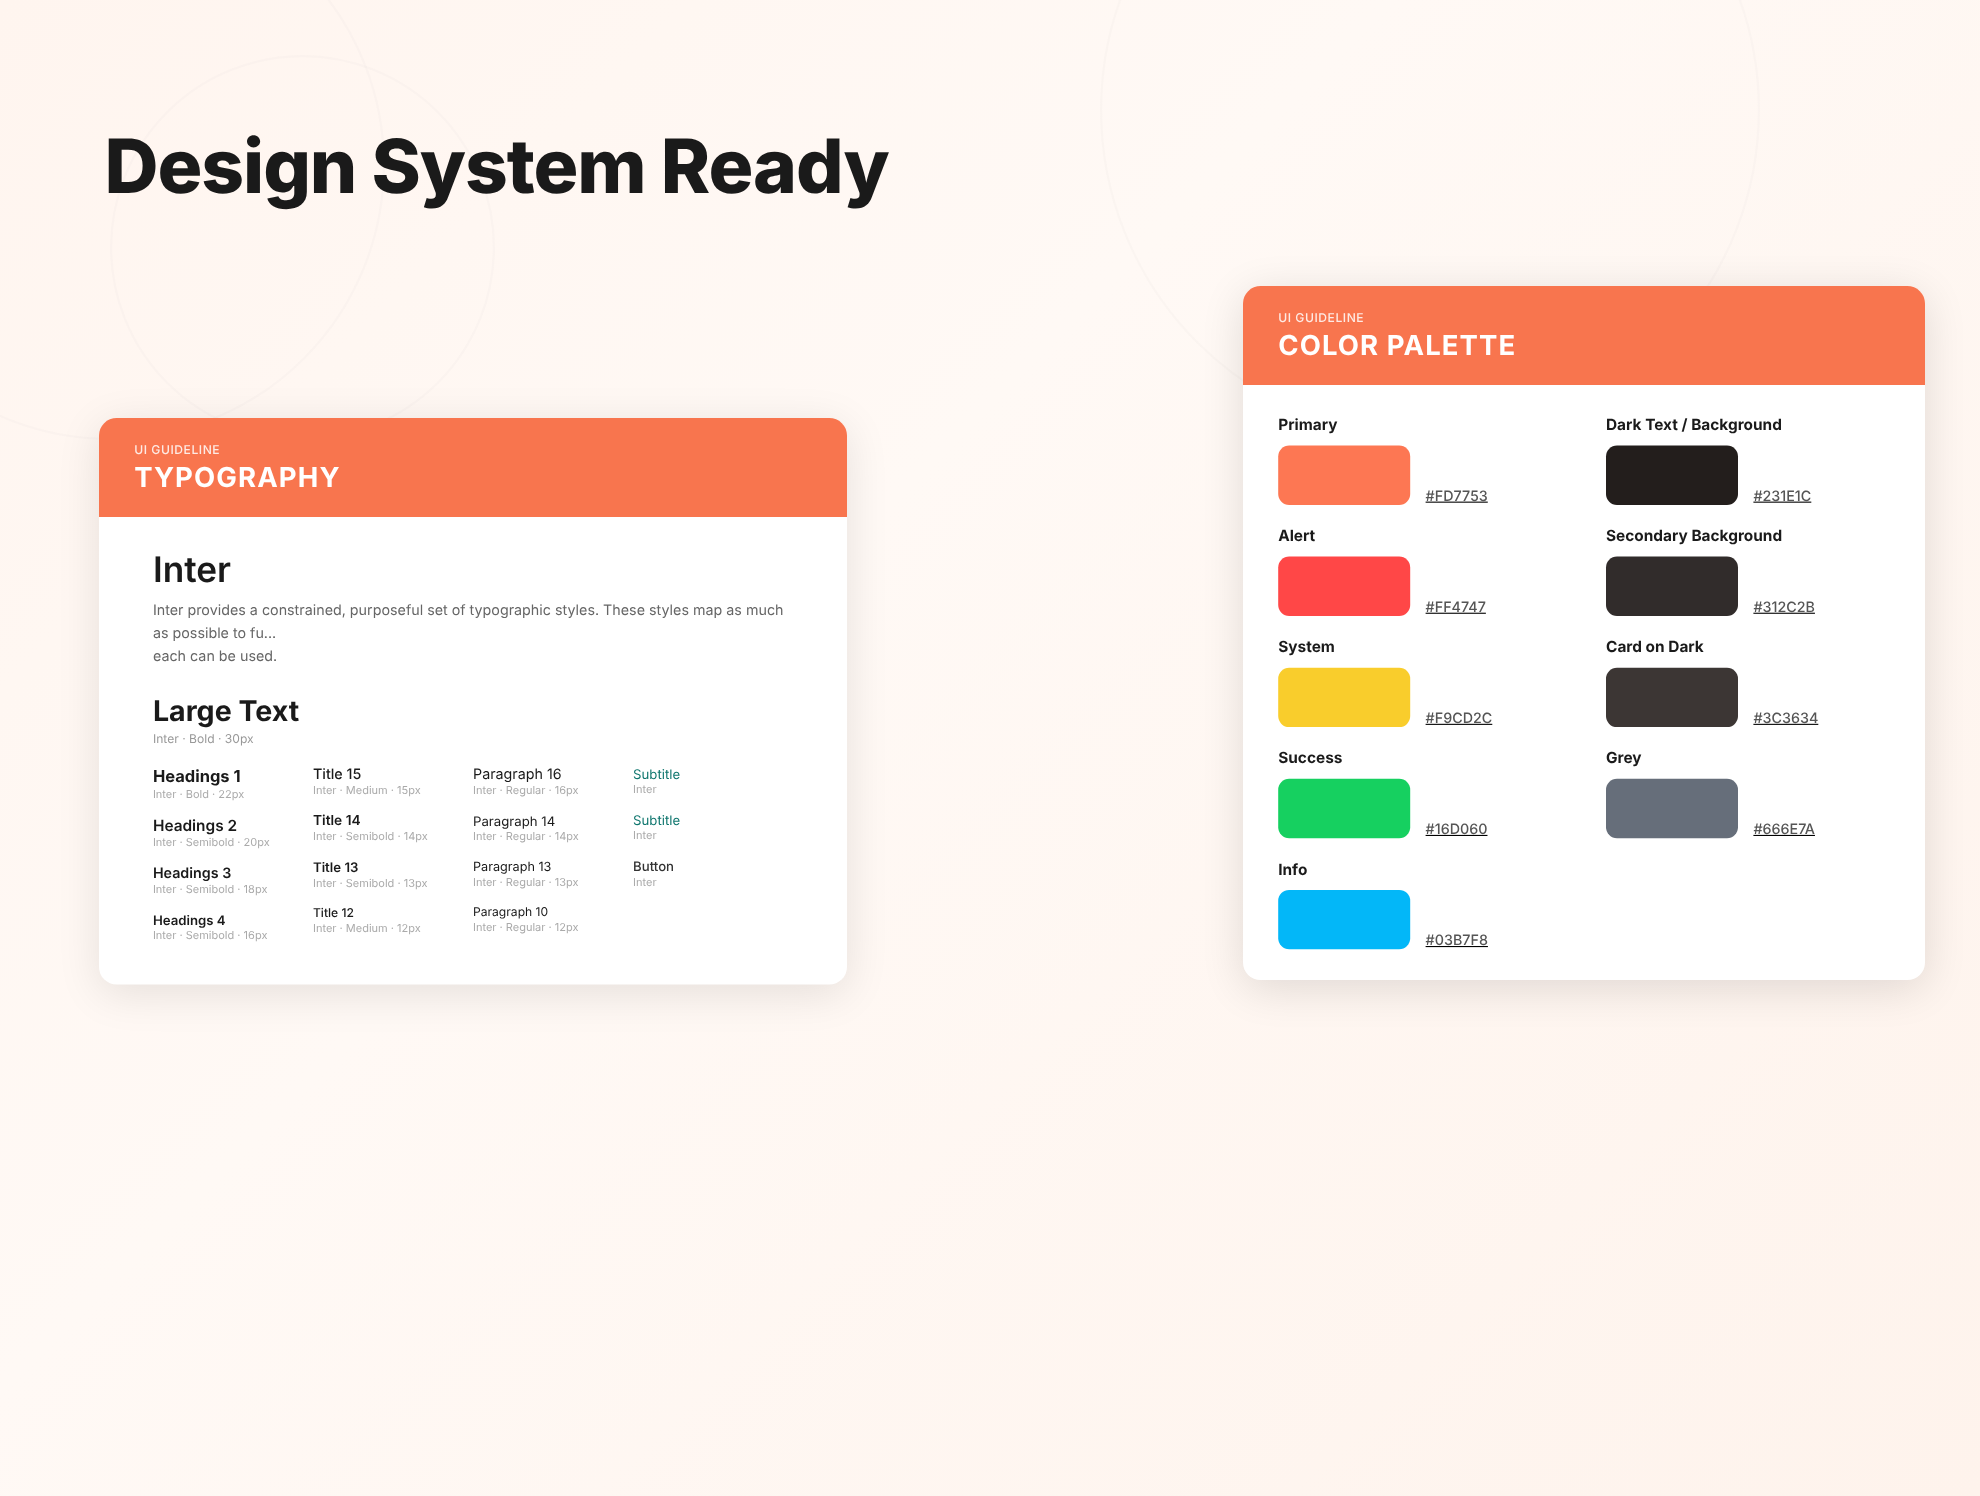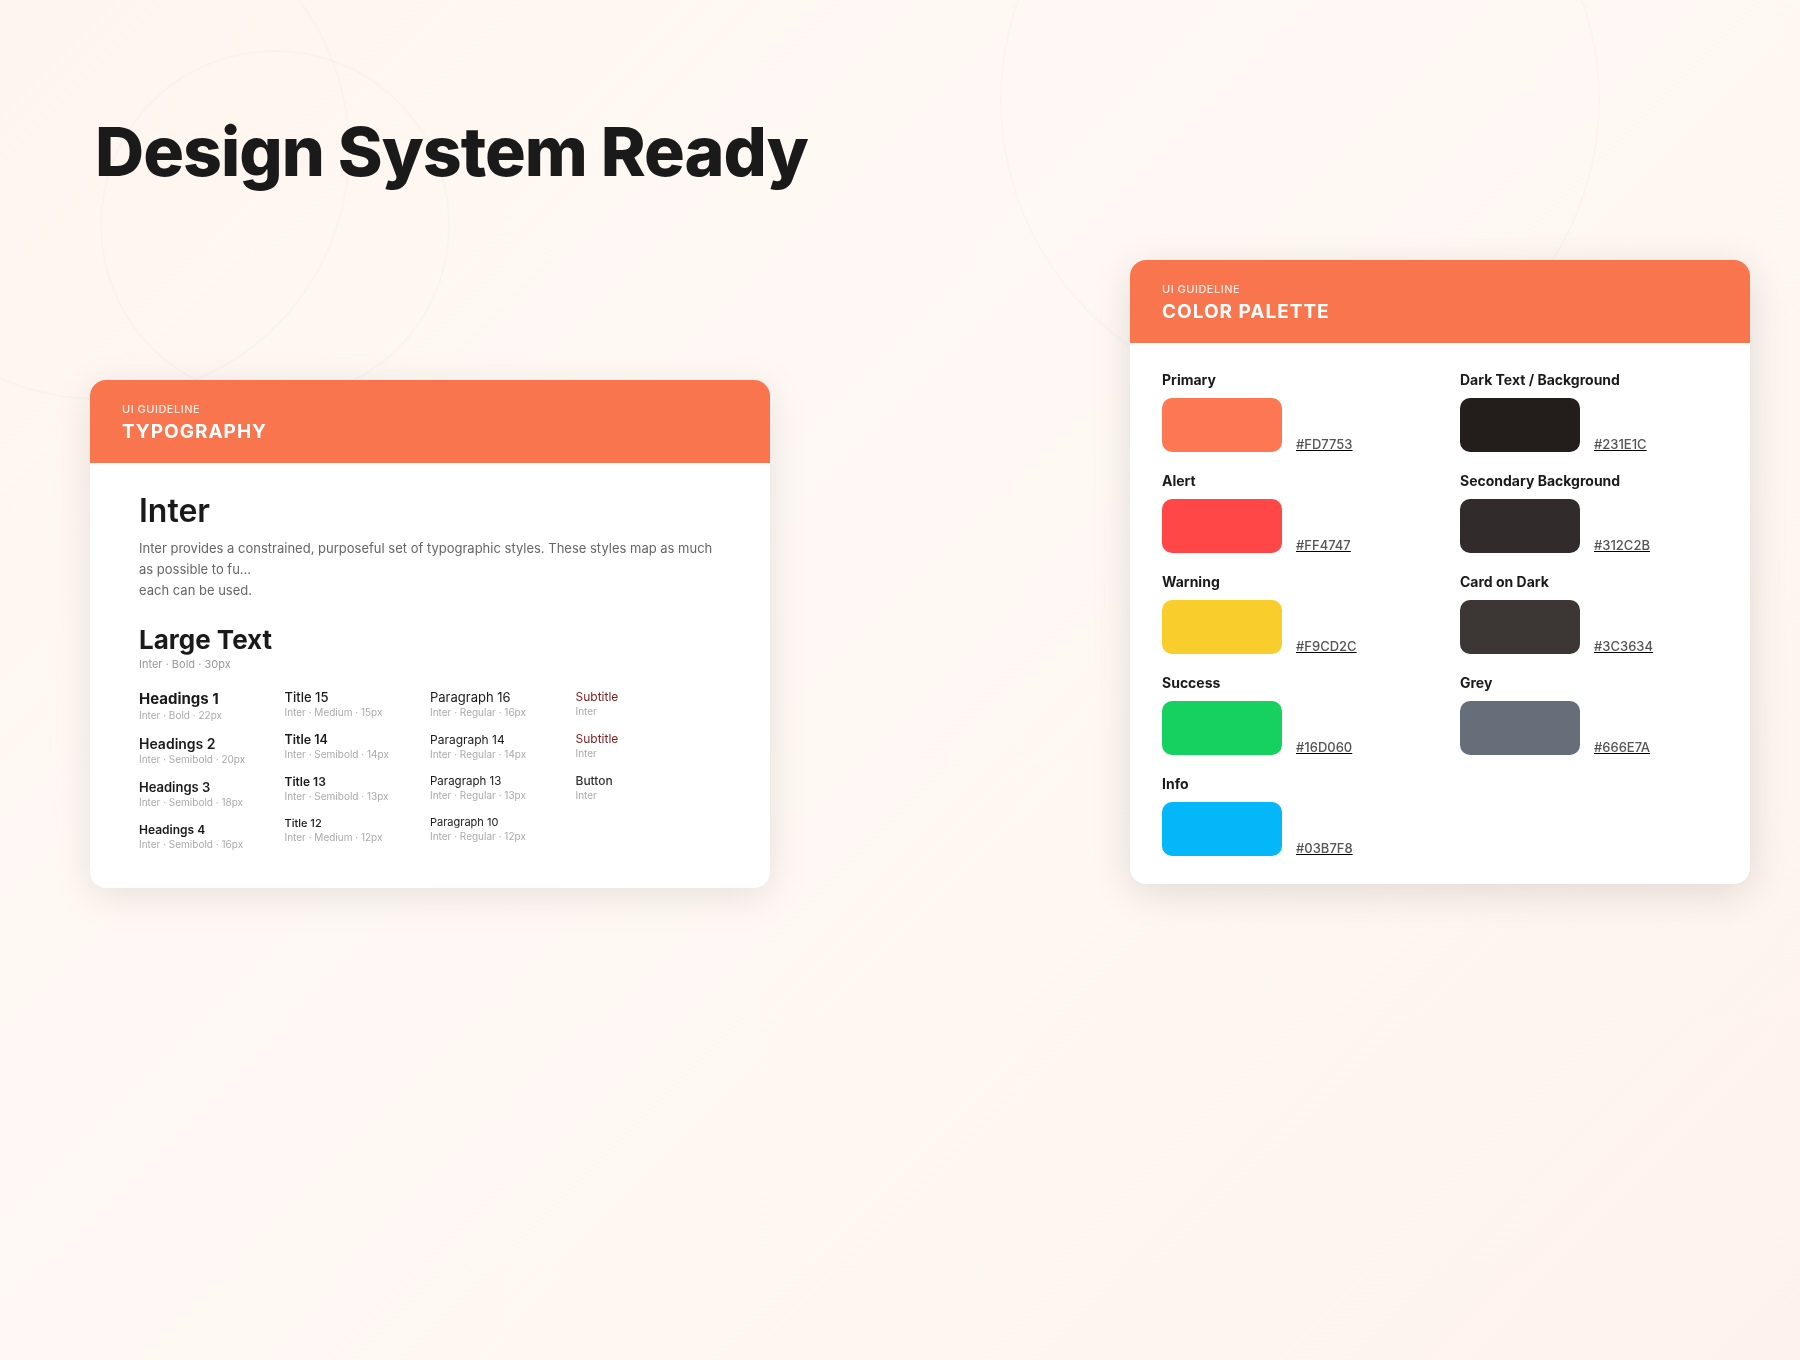--- a/index.html
+++ b/index.html
@@ -60,21 +60,21 @@
     }
     .card-header .guideline-label {
       font-size: 11px;
       color: rgba(255,255,255,0.85);
       font-weight: 500;
       text-transform: uppercase;
       letter-spacing: 0.5px;
       margin-bottom: 4px;
     }
     .card-header .card-title {
-      font-size: 19px;
+      font-size: 25px;
       font-weight: 700;
       color: white;
       letter-spacing: 1px;
       text-transform: uppercase;
     }
     .card-body {
       padding: 28px 49px 24px;
     }
     .font-name {
       font-size: 32px;
@@ -126,21 +126,21 @@
       margin-top: 1px;
     }
     .type-item .type-name.title15 { font-size: 13px; font-weight: 500; }
     .type-item .type-name.title14 { font-size: 12.5px; font-weight: 600; }
     .type-item .type-name.title13 { font-size: 12px; font-weight: 600; }
     .type-item .type-name.title12 { font-size: 11px; font-weight: 500; }
     .type-item .type-name.para16 { font-size: 13px; font-weight: 400; }
     .type-item .type-name.para14 { font-size: 12px; font-weight: 400; }
     .type-item .type-name.para13 { font-size: 11.5px; font-weight: 400; }
     .type-item .type-name.para12 { font-size: 11px; font-weight: 400; }
-    .type-item .type-name.subtitle { font-size: 12px; font-weight: 400; color: #7f1d1d; }
+    .type-item .type-name.subtitle { font-size: 12px; font-weight: 400; color: #0f766e; }
     .type-item .type-name.button { font-size: 12px; font-weight: 500; color: #333; }
 
     
     .color-card {
       position: absolute;
       top: 260px;
       right: 50px;
       width: 620px;
       background: white;
       border-radius: 16px;
@@ -303,21 +303,21 @@
 
         <div style="margin-bottom:20px">
           <div class="color-section-title">Alert</div>
           <div class="color-row">
             <div class="color-swatch" style="background:#FF4747"></div>
             <span class="color-hex">#FF4747</span>
           </div>
         </div>
 
         <div style="margin-bottom:20px">
-          <div class="color-section-title">Warning</div>
+          <div class="color-section-title">System</div>
           <div class="color-row">
             <div class="color-swatch" style="background:#F9CD2C"></div>
             <span class="color-hex">#F9CD2C</span>
           </div>
         </div>
 
         <div style="margin-bottom:20px">
           <div class="color-section-title">Success</div>
           <div class="color-row">
             <div class="color-swatch" style="background:#16D060"></div>

